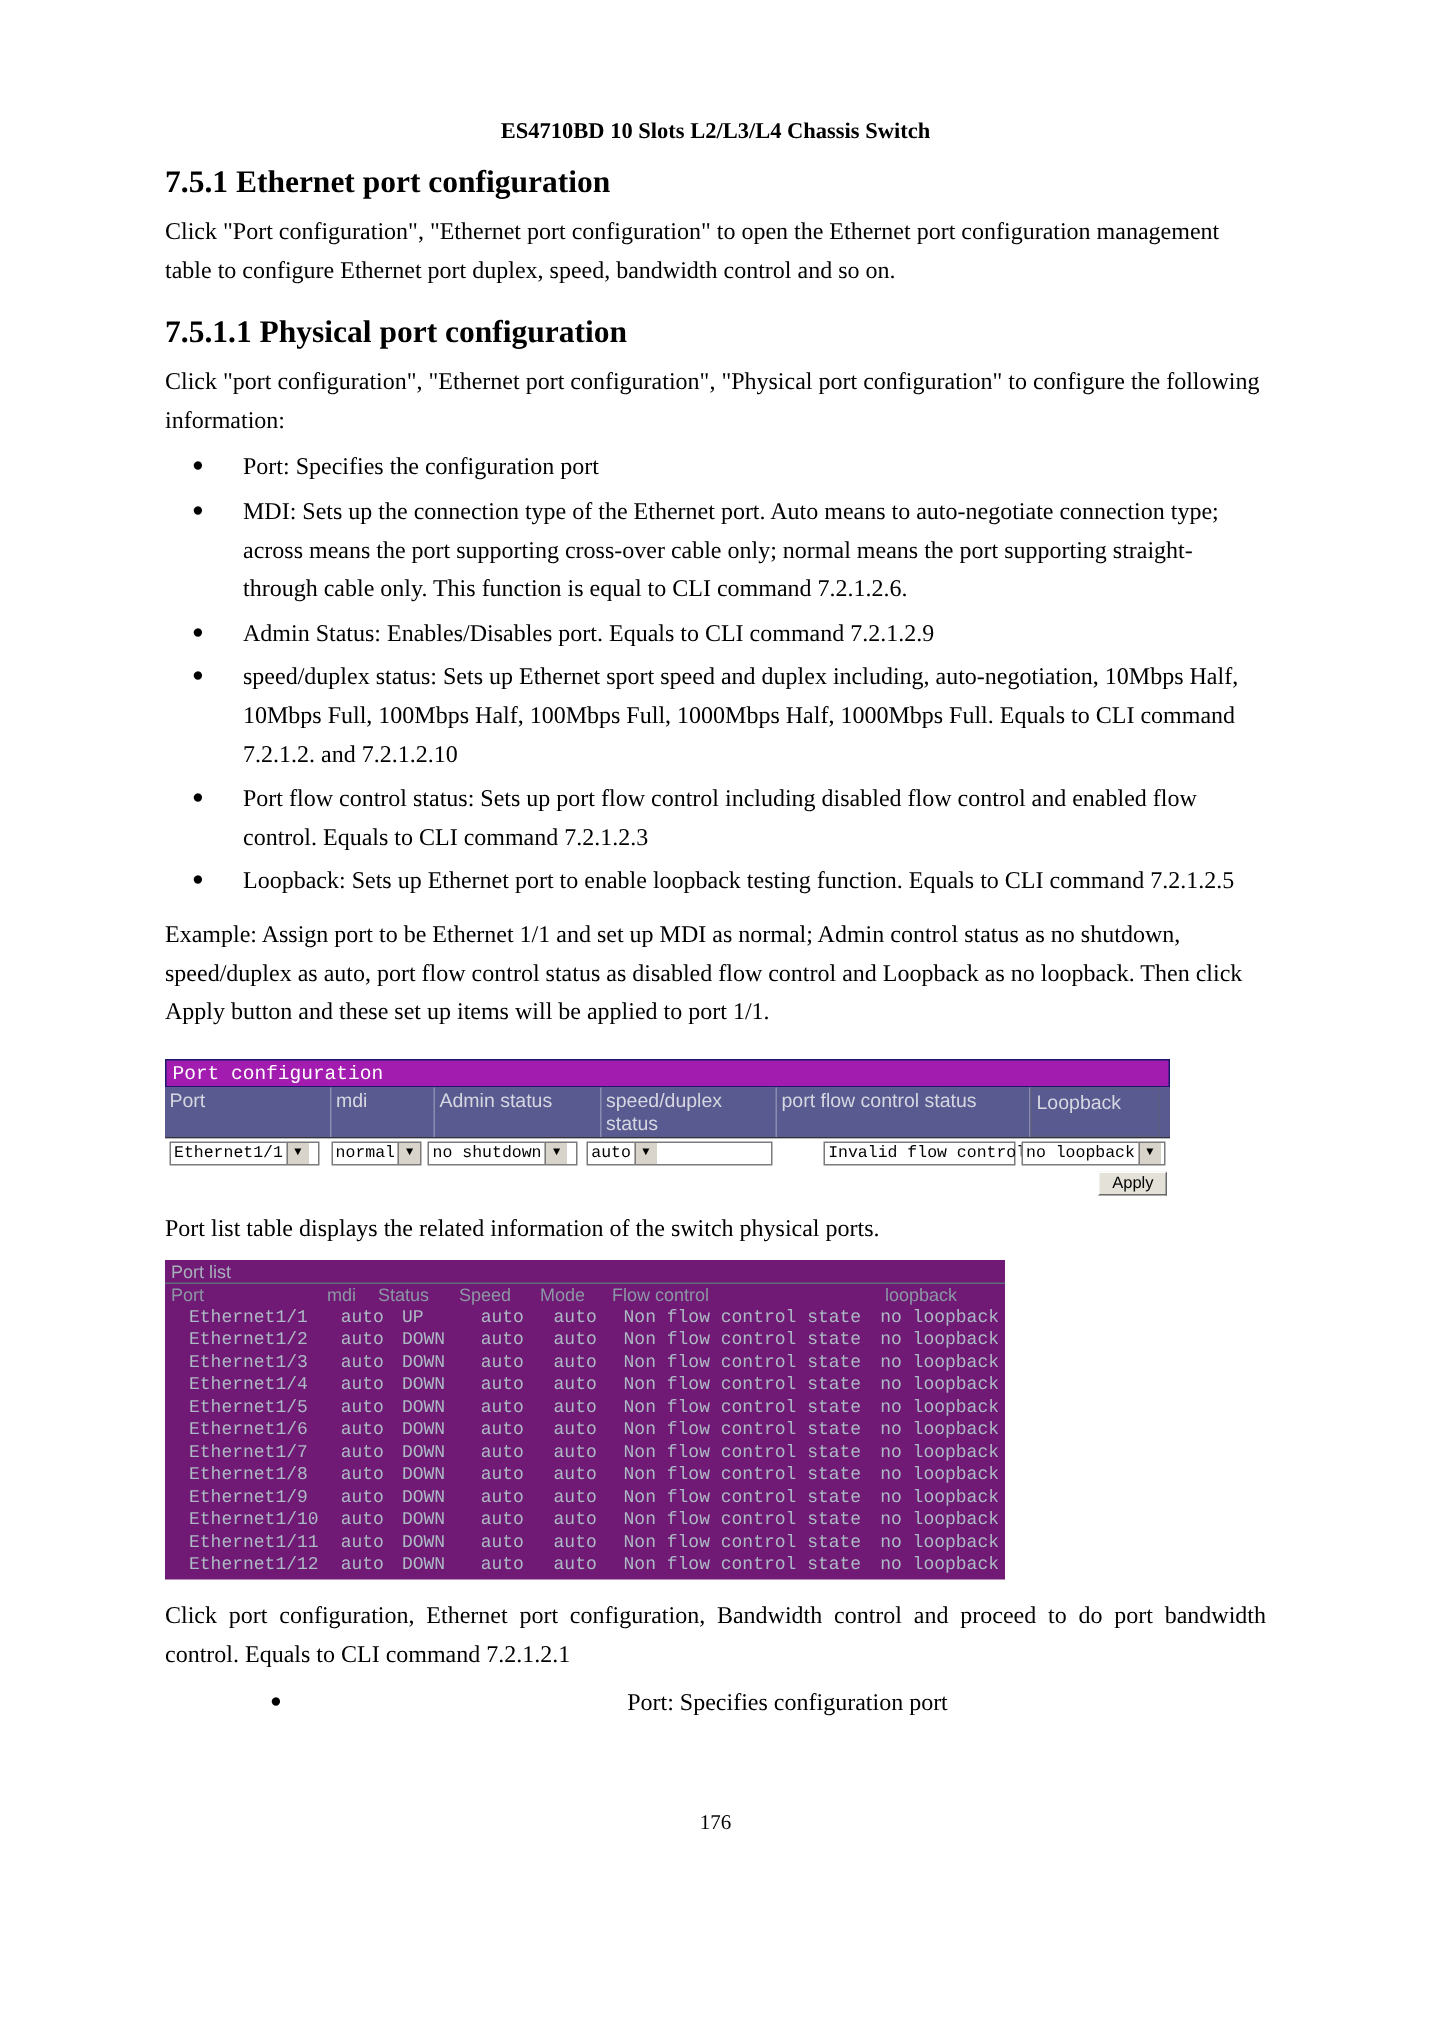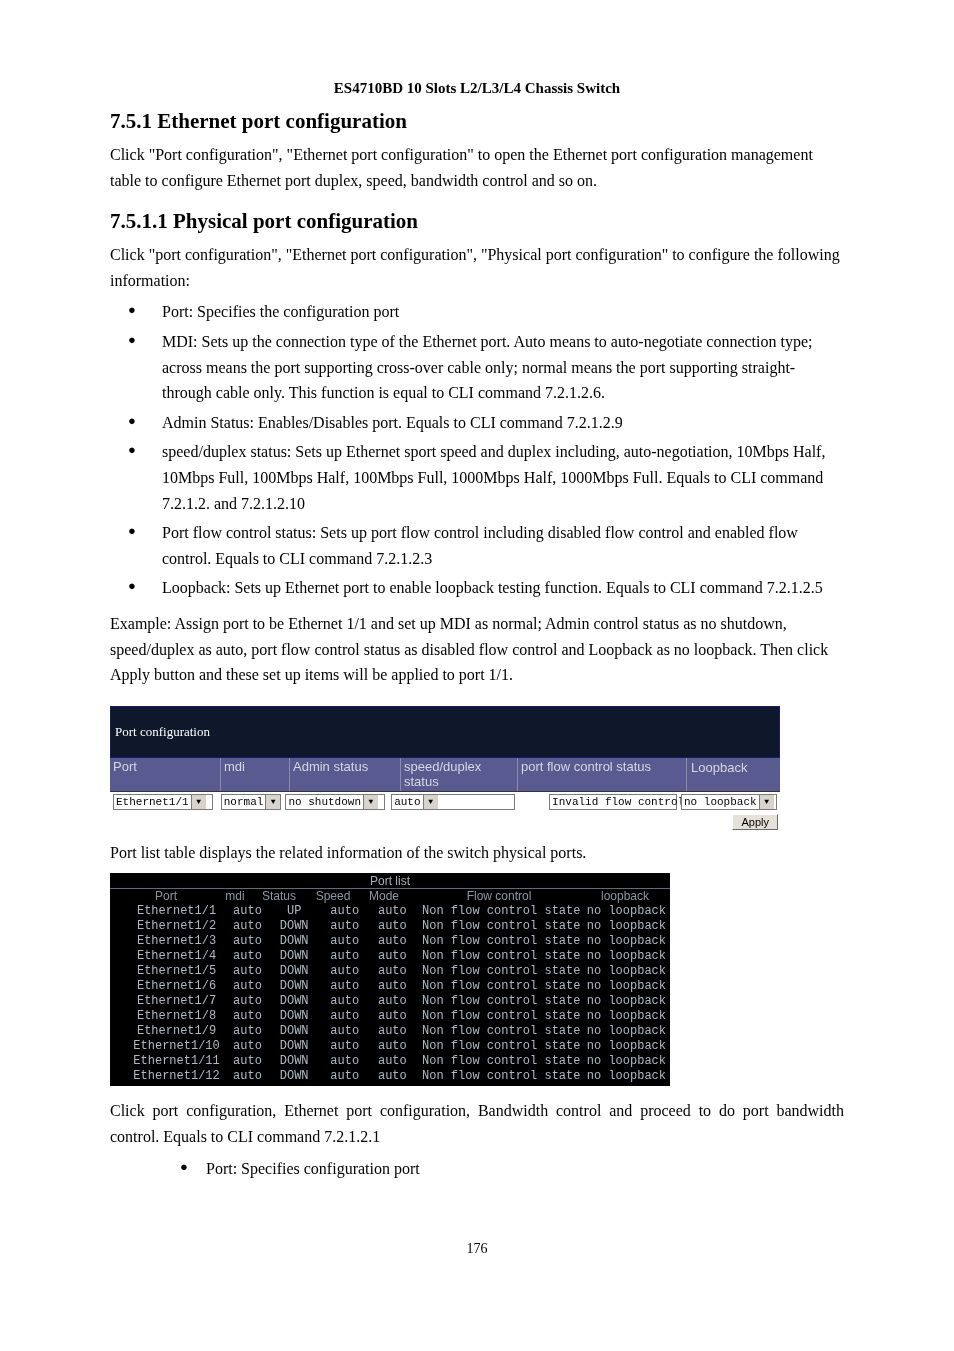--- a/index.html
+++ b/index.html
@@ -56,20 +56,21 @@
     content: "\25CF";
     position: absolute;
     left: 0;
     top: 1px;
     font-size: 13px;
   }
   ul.inner-bullet {
     list-style: none;
     margin: 4px 0 2px 0;
     padding: 0 0 0 70px;
+    text-align: center;
   }
   ul.inner-bullet > li {
     position: relative;
     padding-left: 26px;
     margin: 4px 0;
     line-height: 1.6;
   }
   ul.inner-bullet > li::before {
     content: "\25CF";
     position: absolute;
@@ -84,25 +85,25 @@
   }
 
   
   .form-shot {
     width: 670px;
     margin: 18px 0 10px 0;
     font-family: Tahoma, Verdana, sans-serif;
     font-size: 11px;
   }
   .form-title-row {
-    background: #0f172a;
+    background: #a21caf;
     color: #fff;
-    font-family: Liberation Serif, serif;
+    font-family: Liberation Mono, monospace;
     font-size: 13px;
-    padding: 17px 4px;
+    padding: 1px 4px;
     border: 1px solid #1a1a6a;
   }
   .form-header-row {
     display: flex;
     background: #585a90;
     color: #d6d7e1;
     border-bottom: 1px solid #333;
   }
   .form-header-row .fh-cell {
     border-right: 1px solid #8a8bb0;
@@ -159,25 +160,24 @@
     border-left: 1px solid #fff;
     border-right: 1px solid #6a6a6a;
     border-bottom: 1px solid #6a6a6a;
     padding: 1px 8px;
   }
 
   
   .portlist-shot {
     width: 560px;
     margin: 8px 0 12px 0;
-    background: #000000;
+    background: #701a75;
     font-family: "Courier New", Courier, monospace;
     font-size: 12px;
     color: #adb9c4;
-    text-align: center;
   }
   .pl-title {
     font-family: Verdana, Geneva, sans-serif;
     color: #a7afba;
     padding: 1px 4px 0 4px;
     font-size: 12px;
     border-bottom: 1px solid #5d6c7b;
   }
   .pl-header {
     display: flex;

